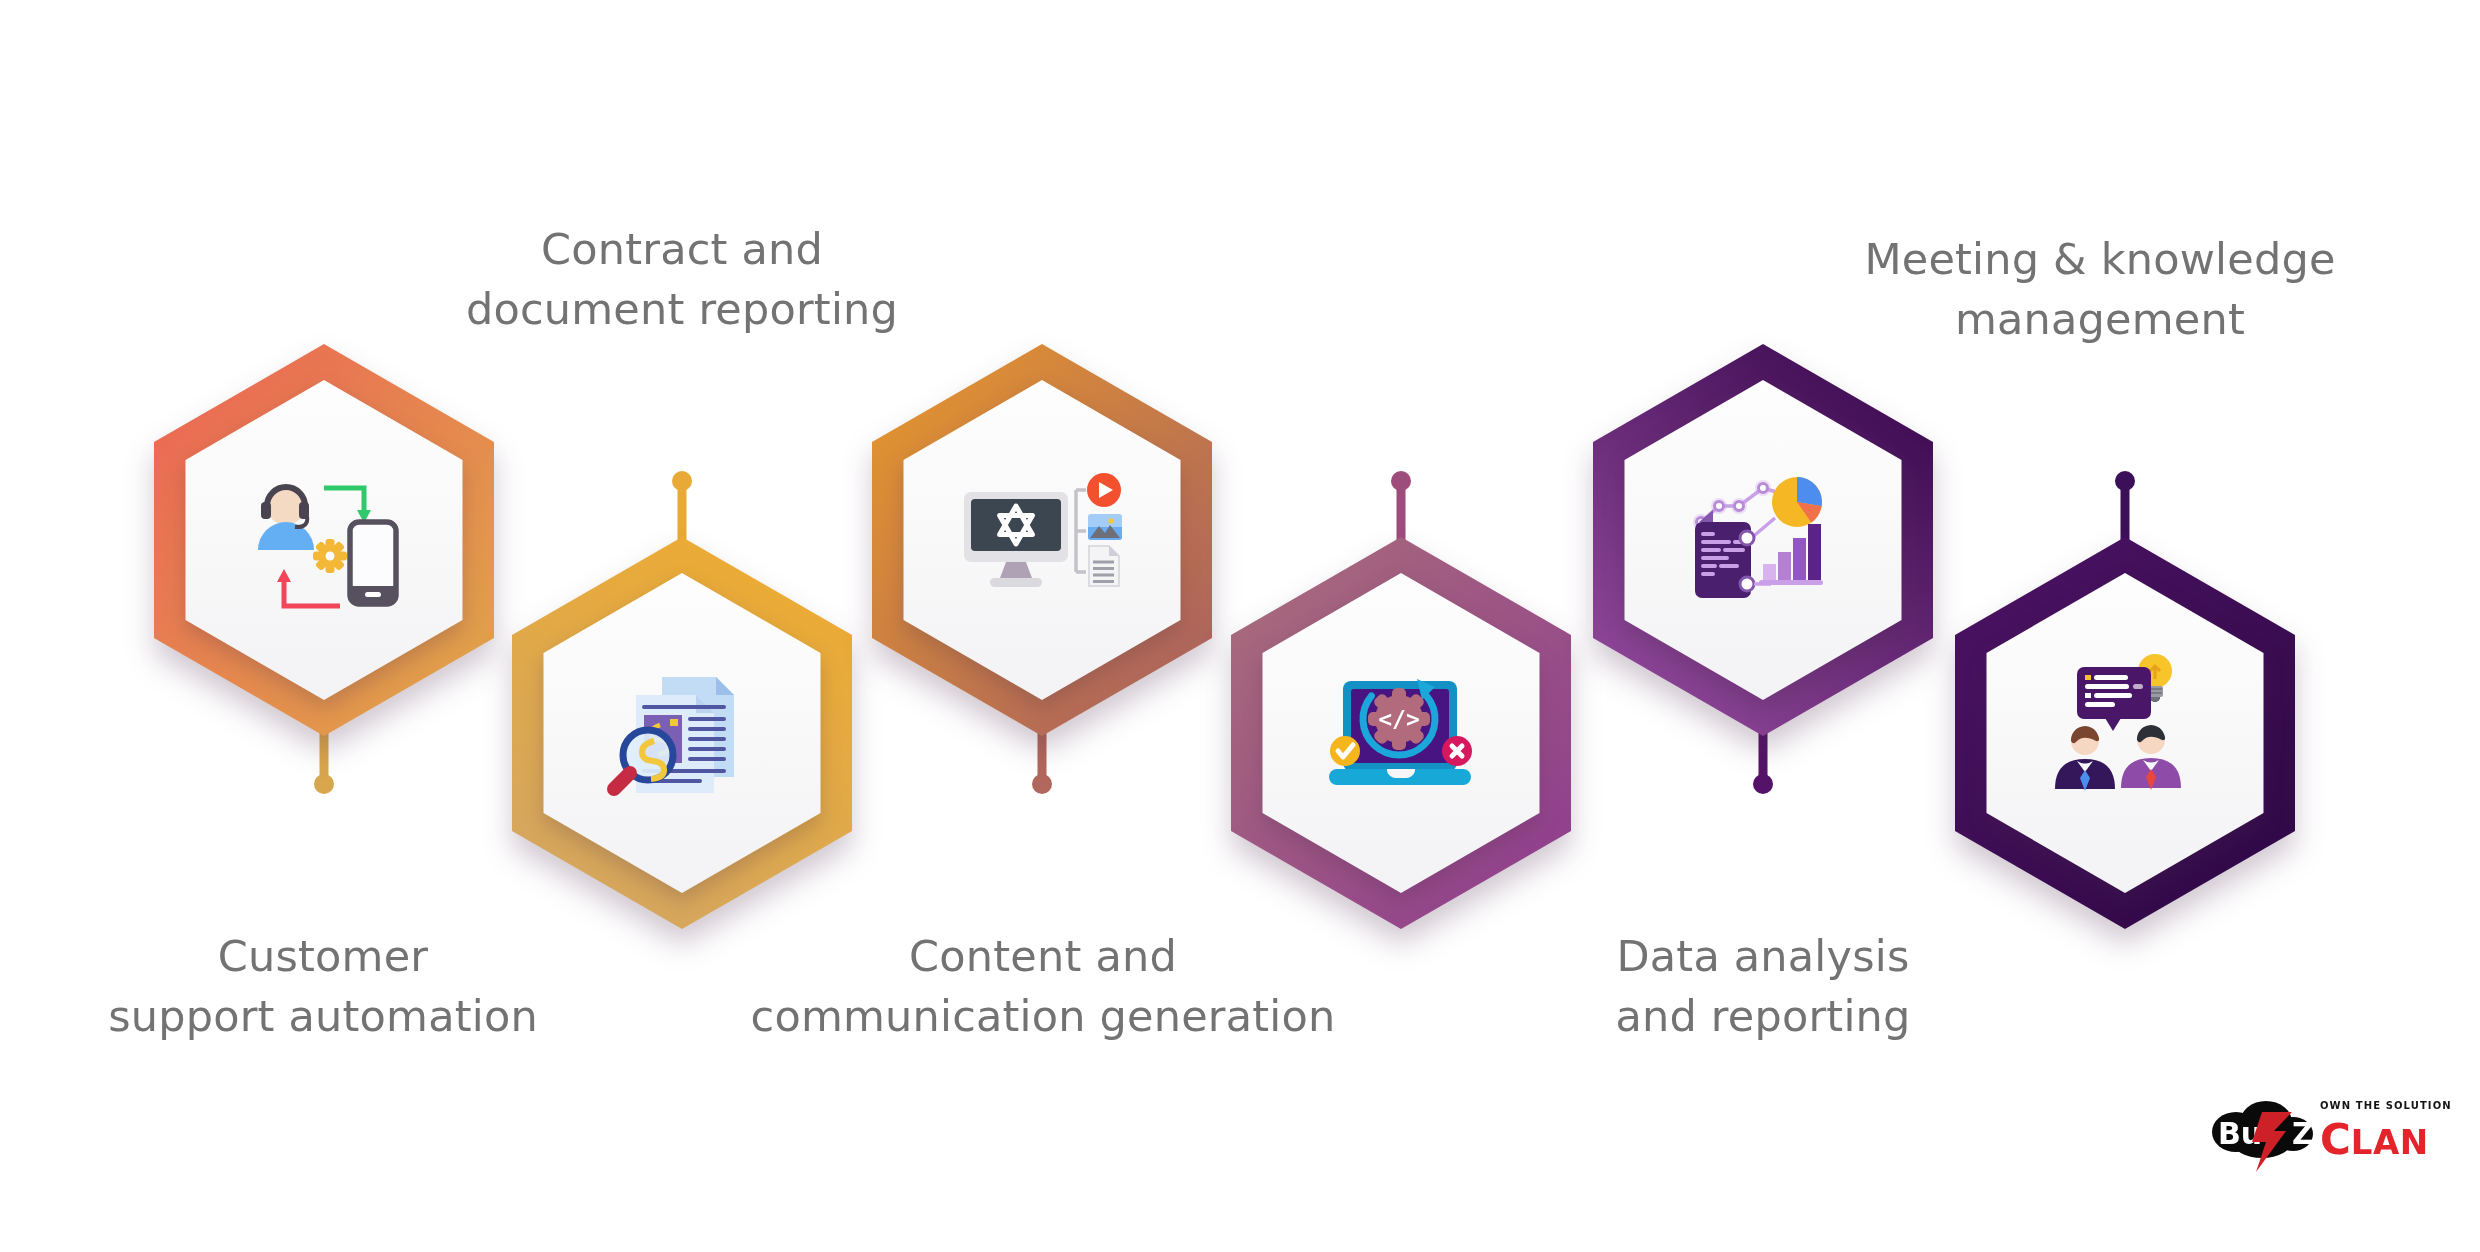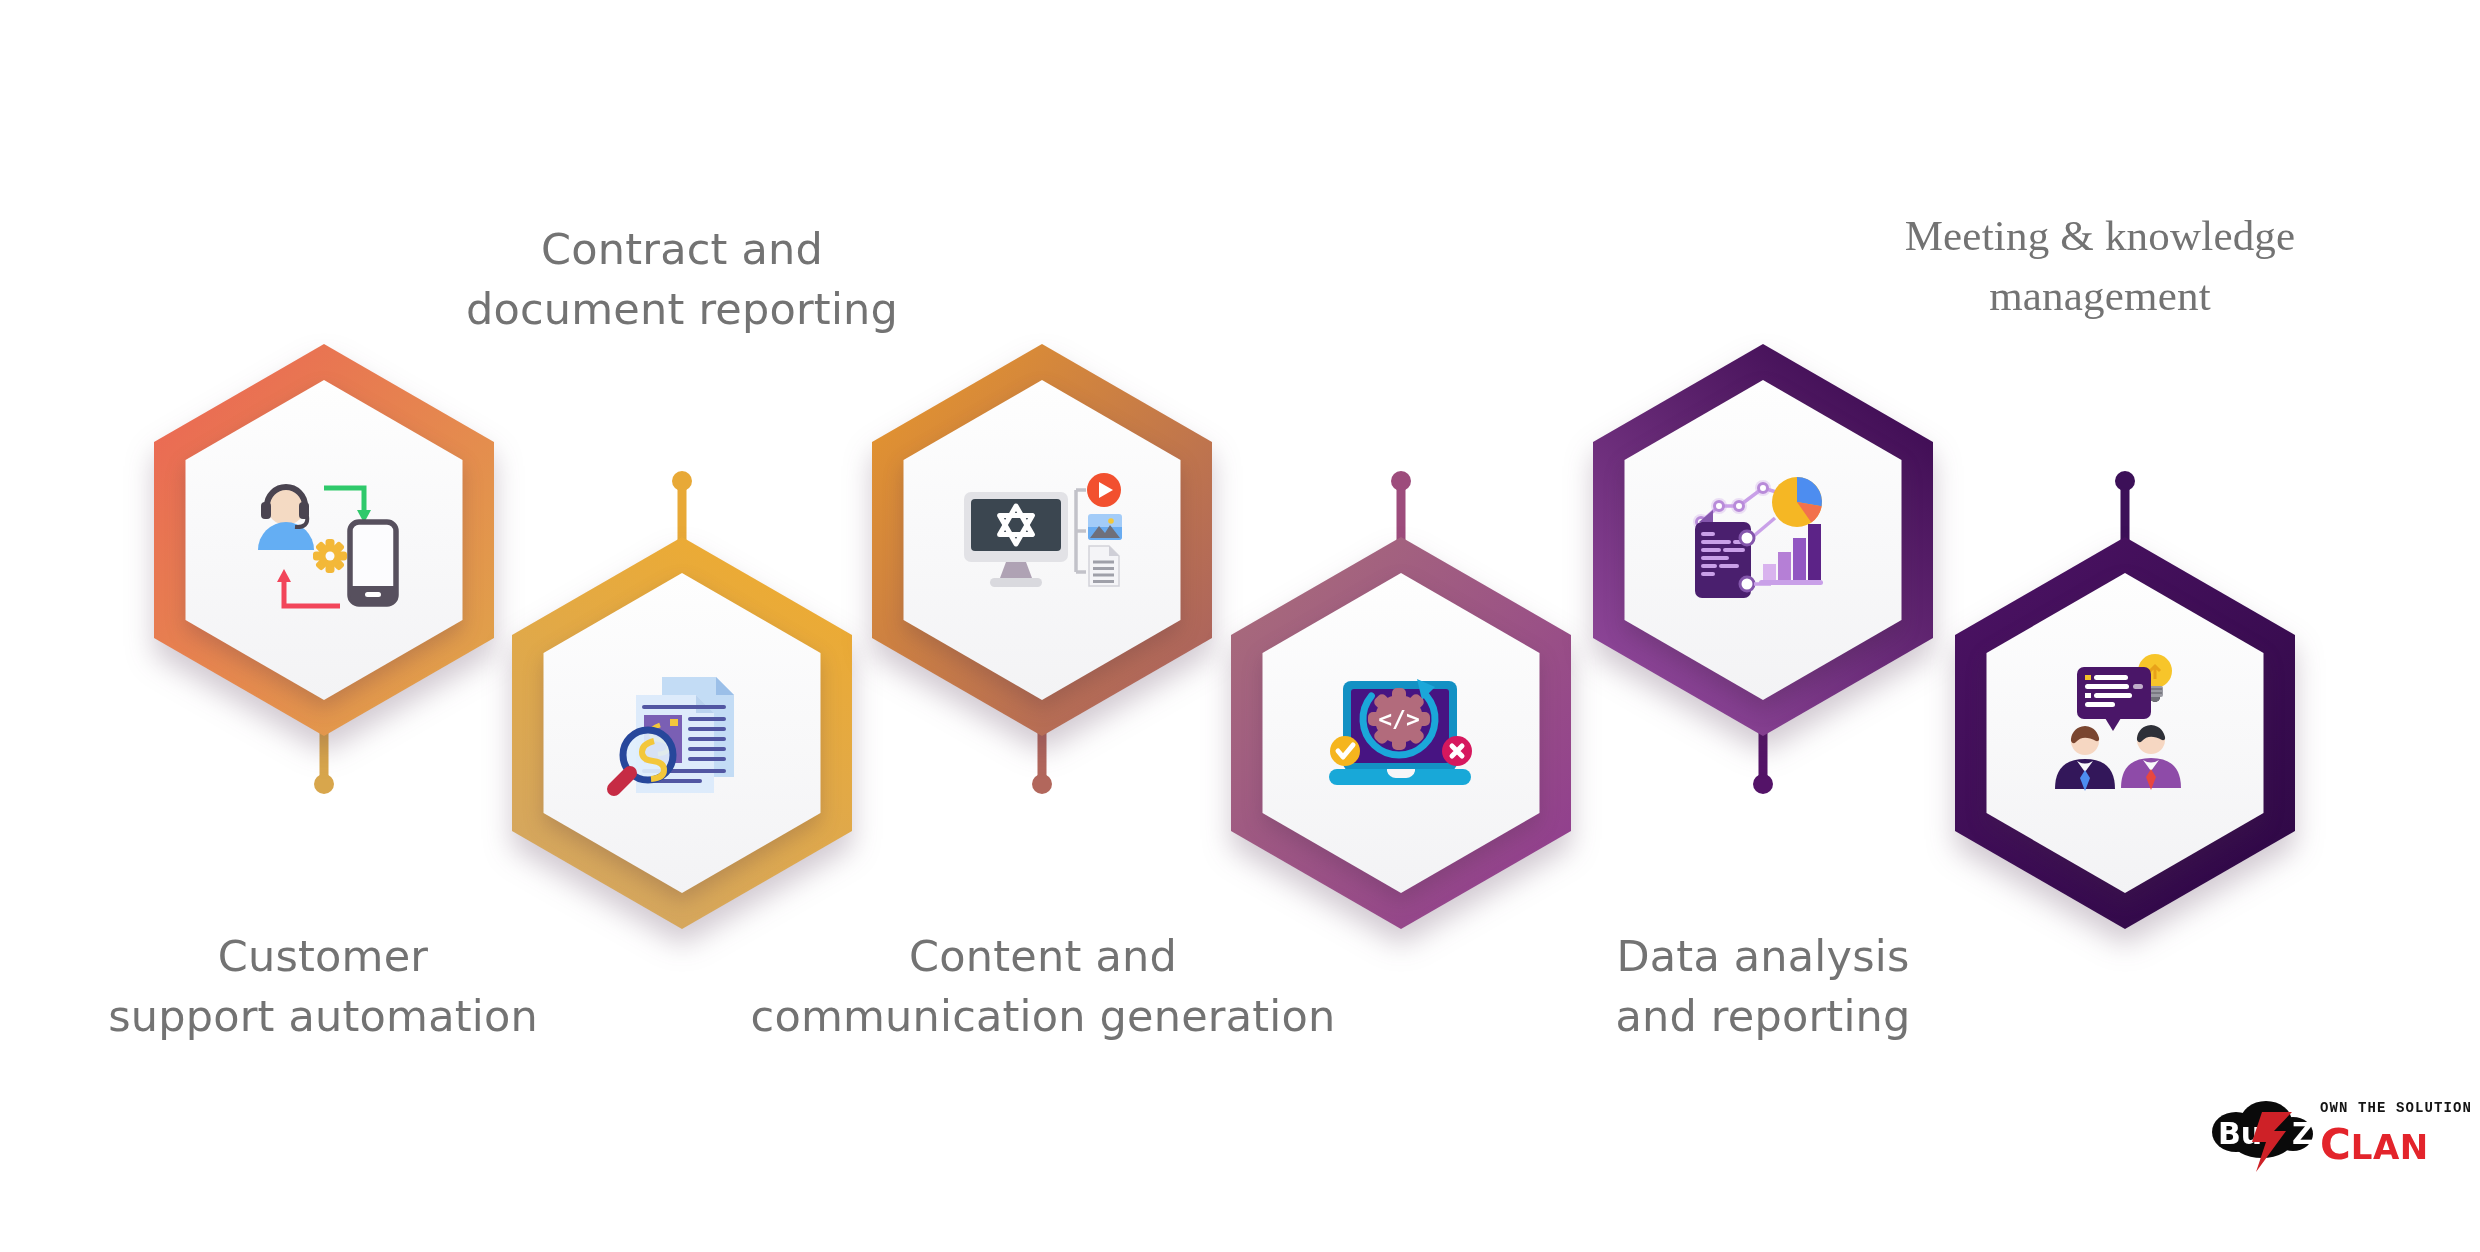--- a/index.html
+++ b/index.html
@@ -5,26 +5,26 @@
   html,body{margin:0;padding:0;background:#fff;}
   .canvas{position:relative;width:2480px;height:1252px;background:#FFFFFF;overflow:hidden;
           font-family:"DejaVu Sans","Liberation Sans",sans-serif;}
   .hex-svg{position:absolute;width:460px;height:660px;}
   #hx0{left:94px;top:210px;} #hx1{left:452px;top:403px;} #hx2{left:812px;top:210px;}
   #hx3{left:1171px;top:403px;} #hx4{left:1533px;top:210px;} #hx5{left:1895px;top:403px;}
   .hx-outer{filter:drop-shadow(0 16px 14px rgba(70,40,70,0.25));}
   .hx-inner{filter:drop-shadow(0 9px 10px rgba(70,40,70,0.22));}
   .label{position:absolute;width:660px;text-align:center;font-size:43px;line-height:60px;
          color:#737373;font-weight:500;letter-spacing:0.2px;}
-  .lab-contract{left:352px;top:219px;} .lab-code{left:1060px;top:219px;} .lab-meeting{left:1770px;top:206px;font-family:Liberation Serif, serif;}
+  .lab-contract{left:352px;top:219px;} .lab-code{left:1060px;top:219px;} .lab-meeting{left:1770px;top:229px;}
   .lab-customer{left:-7px;top:926px;} .lab-content{left:713px;top:926px;} .lab-data{left:1433px;top:926px;}
   .logo{position:absolute;left:2206px;top:1094px;width:220px;height:86px;}
   .logo-cloud{position:absolute;left:0;top:0;}
   .logo-right{position:absolute;left:114px;top:6px;white-space:nowrap;}
-  .logo-tagline{font-size:14px;font-weight:bold;color:#141414;letter-spacing:1.1px;font-family:Liberation Mono, monospace;}
+  .logo-tagline{font-size:10px;font-weight:bold;color:#141414;letter-spacing:1.1px;}
   .logo-name{margin-top:8px;line-height:1;}
   .logo-name .c{font-size:42px;font-weight:bold;color:#E3242B;}
   .logo-name .rest{font-size:34px;font-weight:bold;color:#E3242B;letter-spacing:0.5px;}
 </style>
 </head>
 <body>
 
 <div class="canvas">
 
   <svg width="0" height="0" style="position:absolute">

